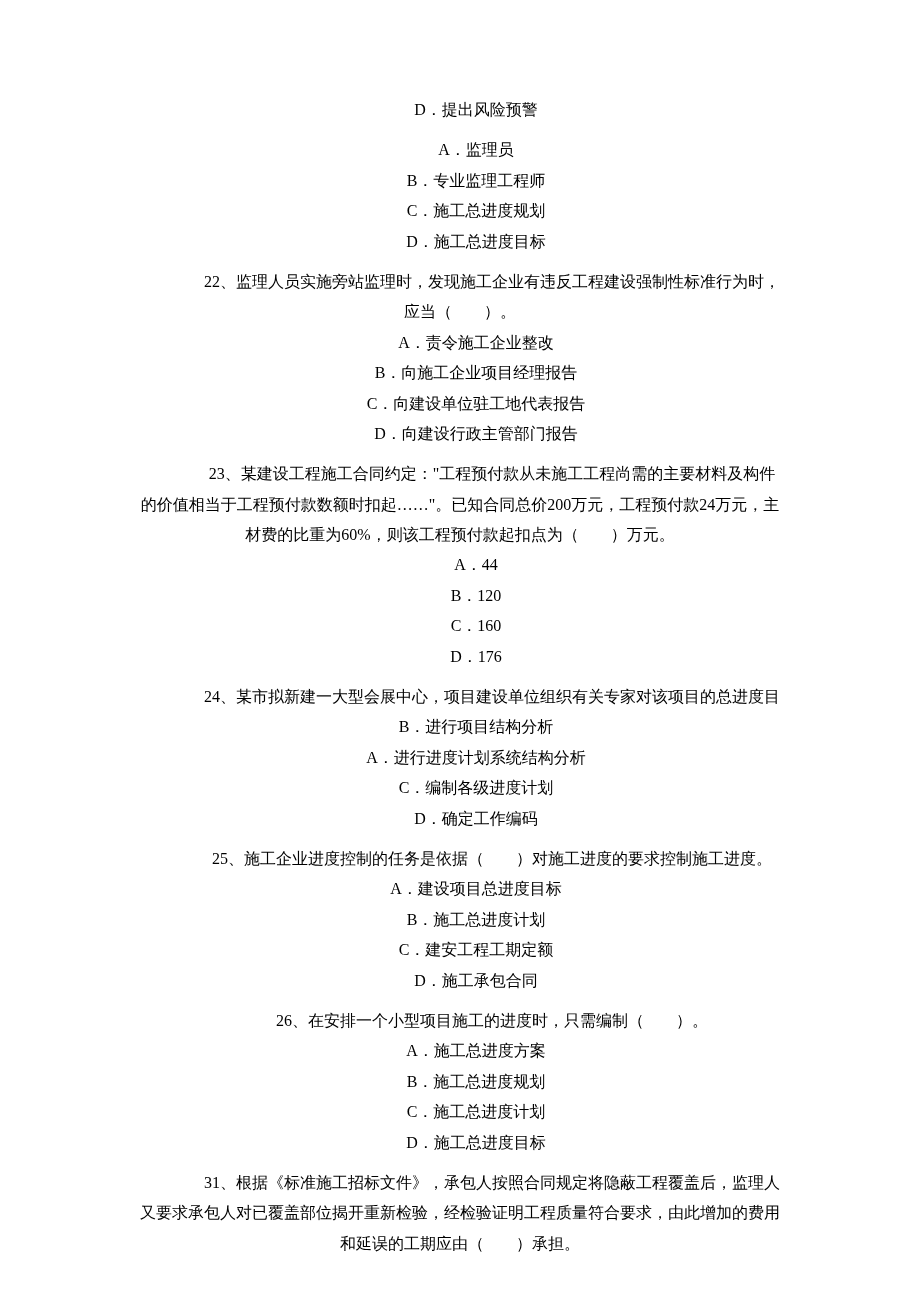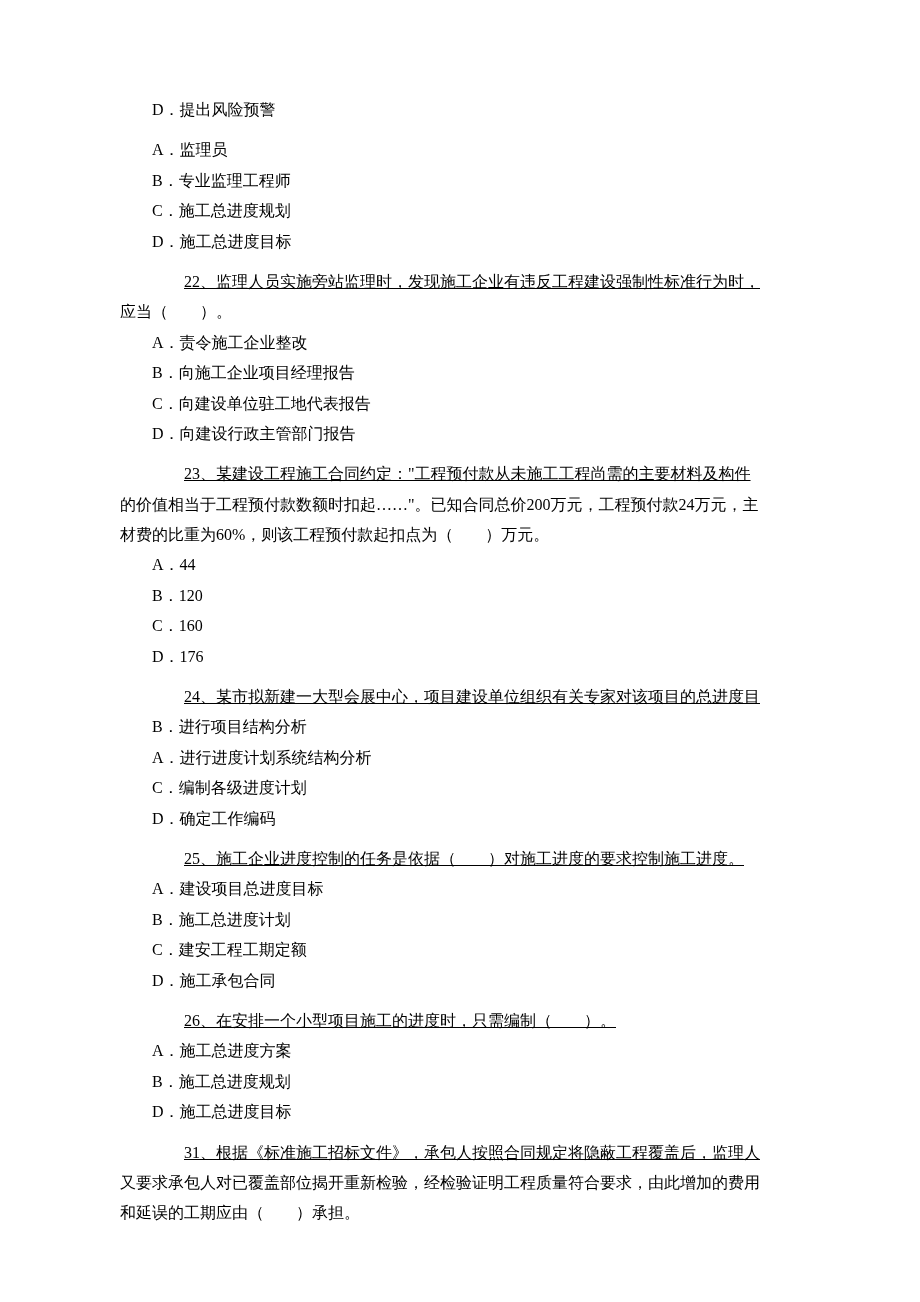--- a/index.html
+++ b/index.html
@@ -9,28 +9,27 @@
     font-family: "SimSun", "宋体", serif;
     font-size: 16px;
     color: #000;
     line-height: 1.9;
     width: 920px;
   }
   .page {
     padding: 95px 120px 60px 120px;
   }
   .line {
-    text-align: left;
+    text-align: center;
   }
   .indent1 {
     padding-left: 2em;
   }
   .indent2 {
     padding-left: 4em;
-    text-decoration: underline;
   }
   .q-spacer {
     height: 10px;
   }
 </style>
 </head>
 <body>
 
 <div class="page">
 
@@ -70,20 +69,21 @@
   <div class="line indent2">25、施工企业进度控制的任务是依据（　　）对施工进度的要求控制施工进度。</div>
   <div class="line indent1">A．建设项目总进度目标</div>
   <div class="line indent1">B．施工总进度计划</div>
   <div class="line indent1">C．建安工程工期定额</div>
   <div class="line indent1">D．施工承包合同</div>
 
   <div class="q-spacer"></div>
   <div class="line indent2">26、在安排一个小型项目施工的进度时，只需编制（　　）。</div>
   <div class="line indent1">A．施工总进度方案</div>
   <div class="line indent1">B．施工总进度规划</div>
+  <div class="line indent1">C．施工总进度计划</div>
   <div class="line indent1">D．施工总进度目标</div>
 
   <div class="q-spacer"></div>
   <div class="line indent2">31、根据《标准施工招标文件》，承包人按照合同规定将隐蔽工程覆盖后，监理人</div>
   <div class="line">又要求承包人对已覆盖部位揭开重新检验，经检验证明工程质量符合要求，由此增加的费用</div>
   <div class="line">和延误的工期应由（　　）承担。</div>
 
 </div>
 
 </body></html>

